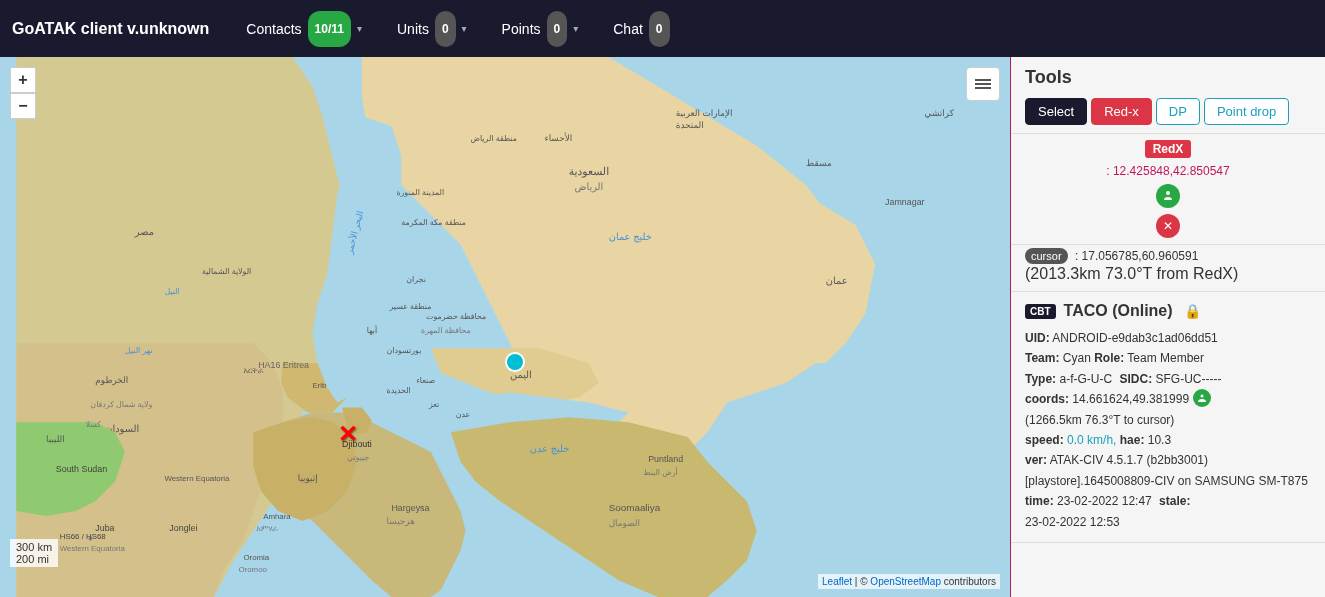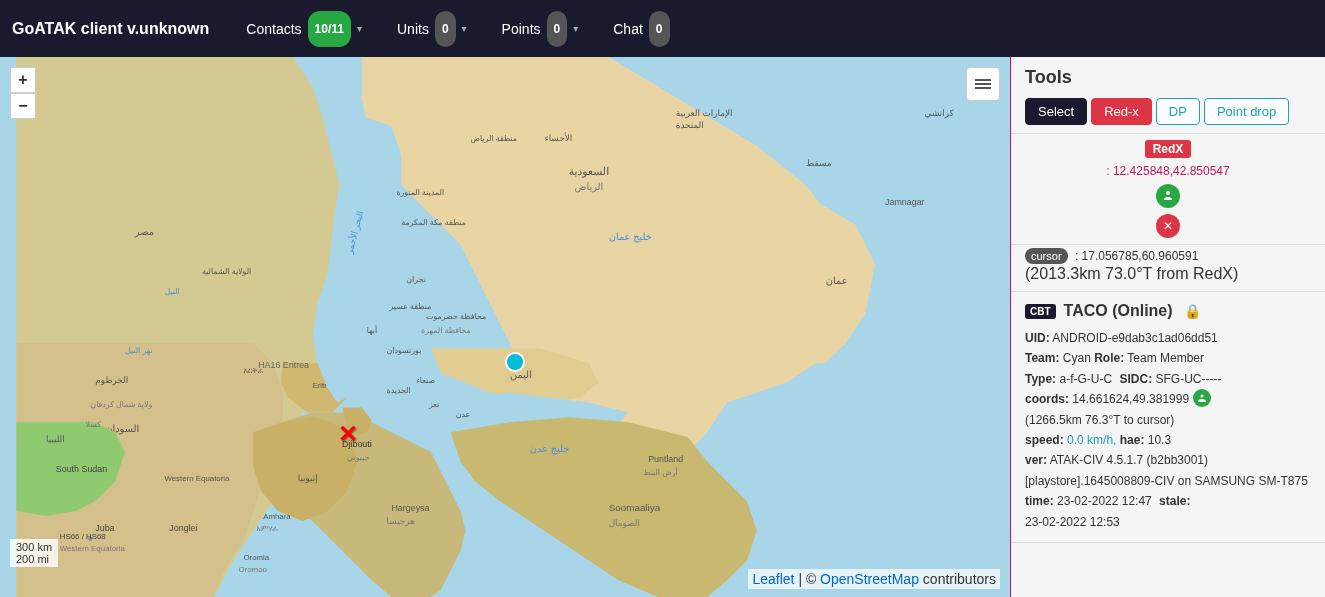--- a/index.html
+++ b/index.html
@@ -111,21 +111,21 @@
       padding: 2px 6px;
       font-size: 11px;
       color: #333;
       z-index: 10;
     }
 
     .map-attribution {
       position: absolute;
       bottom: 8px;
       right: 10px;
-      font-size: 14px;
+      font-size: 10px;
       color: #333;
       background: rgba(255,255,255,0.7);
       padding: 2px 4px;
       z-index: 10;
     }
     .map-attribution a { color: #0066cc; text-decoration: none; }
 
     
     .marker-cyan {
       position: absolute;

